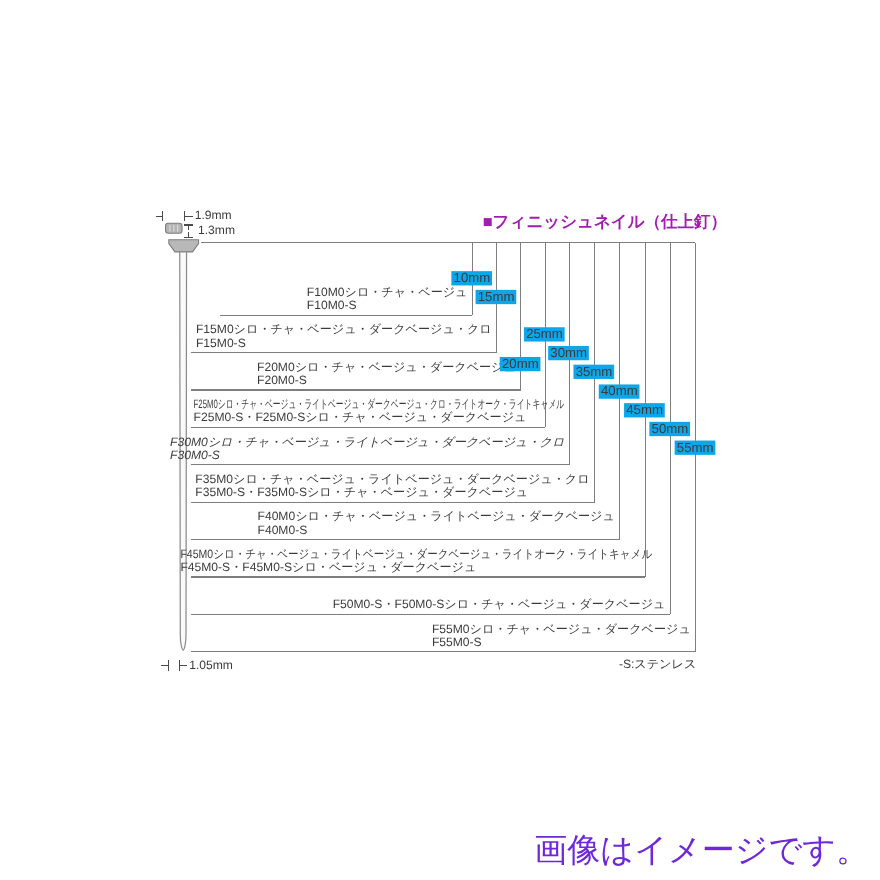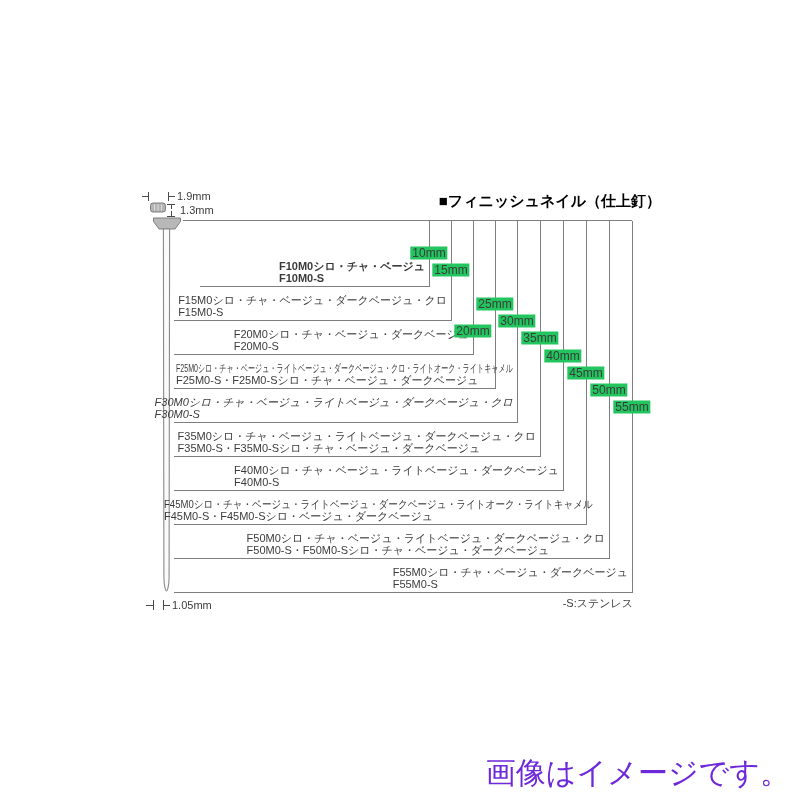--- a/index.html
+++ b/index.html
@@ -6,26 +6,26 @@
   .canvas{
     position:relative;width:800px;height:800px;background:#ffffff;
     font-family:"Liberation Sans","DejaVu Sans",sans-serif;overflow:hidden;
   }
   svg.diagram{position:absolute;left:0;top:0;z-index:1;}
   .txt{position:absolute;color:#3b3b3b;white-space:nowrap;z-index:2;}
   .dim{font-size:11px;line-height:12px;}
   .dim-19{left:177px;top:190px;}
   .dim-13{left:180px;top:204px;}
   .dim-105{left:172px;top:599px;}
-  .title{right:139px;top:192px;font-size:15px;font-weight:bold;color:#000000;z-index:3;}
+  .title{right:139px;top:192px;font-size:15px;font-weight:bold;color:#a21caf;z-index:3;}
   .note{right:167px;top:596px;font-size:11px;}
   .caption{right:10px;top:753px;font-size:30px;color:#6d28d9;z-index:3;}
   .size-label{
     position:absolute;transform:translate(-50%,-50%);
-    background:#22c55e;padding:0 2px;font-size:12px;line-height:13px;
+    background:#0ea5e9;padding:0 2px;font-size:12px;line-height:13px;
     color:#3b3b3b;white-space:nowrap;z-index:3;
   }
   .row-text{
     position:absolute;font-size:11px;line-height:11.5px;color:#3b3b3b;
     white-space:nowrap;text-align:left;z-index:2;
   }
   .row-text .l1,.row-text .l2{display:block;}
   .row-text .l1.condensed{display:inline-block;transform-origin:0 50%;}
 </style>
 </head>
@@ -77,21 +77,21 @@
   </svg>
 
   <div class="txt dim dim-19">1.9mm</div>
   <div class="txt dim dim-13">1.3mm</div>
   <div class="txt dim dim-105">1.05mm</div>
 
   <div class="txt title">■フィニッシュネイル（仕上釘）</div>
 
   <div id="rows-layer">
       <div class="size-label" style="left: 429px; top: 253px;">10mm</div>
-      <div class="row-text" style="bottom: 516px; right: 375px; font-weight: bold;">
+      <div class="row-text" style="bottom: 516px; right: 375px;">
         <span class="l1">F10M0シロ・チャ・ベージュ</span>
         <span class="l2">F10M0-S</span>
       </div>
       <div class="size-label" style="left: 451px; top: 270px;">15mm</div>
       <div class="row-text" style="bottom: 482px; right: 353px;">
         <span class="l1">F15M0シロ・チャ・ベージュ・ダークベージュ・クロ</span>
         <span class="l2">F15M0-S</span>
       </div>
       <div class="size-label" style="left: 473px; top: 287px; margin-top: 44px;">20mm</div>
       <div class="row-text" style="bottom: 448px; right: 331px;">
@@ -112,21 +112,20 @@
       </div>
       <div class="size-label" style="left: 563px; top: 356px;">40mm</div>
       <div class="row-text" style="bottom: 312px; right: 241px;">
         <span class="l1">F40M0シロ・チャ・ベージュ・ライトベージュ・ダークベージュ</span>
         <span class="l2">F40M0-S</span>
       </div>
       <div class="size-label" style="left: 586px; top: 373px;">45mm</div>
       <div class="row-text" style="bottom: 278px; left: 164px;"><span class="l1 condensed" style="transform: scaleX(0.87);">F45M0シロ・チャ・ベージュ・ライトベージュ・ダークベージュ・ライトオーク・ライトキャメル</span><span class="l2">F45M0-S・F45M0-Sシロ・ベージュ・ダークベージュ</span></div>
       <div class="size-label" style="left: 609px; top: 390px;">50mm</div>
       <div class="row-text" style="bottom: 244px; right: 195px;">
-        <span class="l1">F50M0シロ・チャ・ベージュ・ライトベージュ・ダークベージュ・クロ</span>
         <span class="l2">F50M0-S・F50M0-Sシロ・チャ・ベージュ・ダークベージュ</span>
       </div>
       <div class="size-label" style="left: 632px; top: 407px;">55mm</div>
       <div class="row-text" style="bottom: 210px; right: 172px;">
         <span class="l1">F55M0シロ・チャ・ベージュ・ダークベージュ</span>
         <span class="l2">F55M0-S</span>
       </div>
     </div>
 
   <div class="txt note">-S:ステンレス</div>

